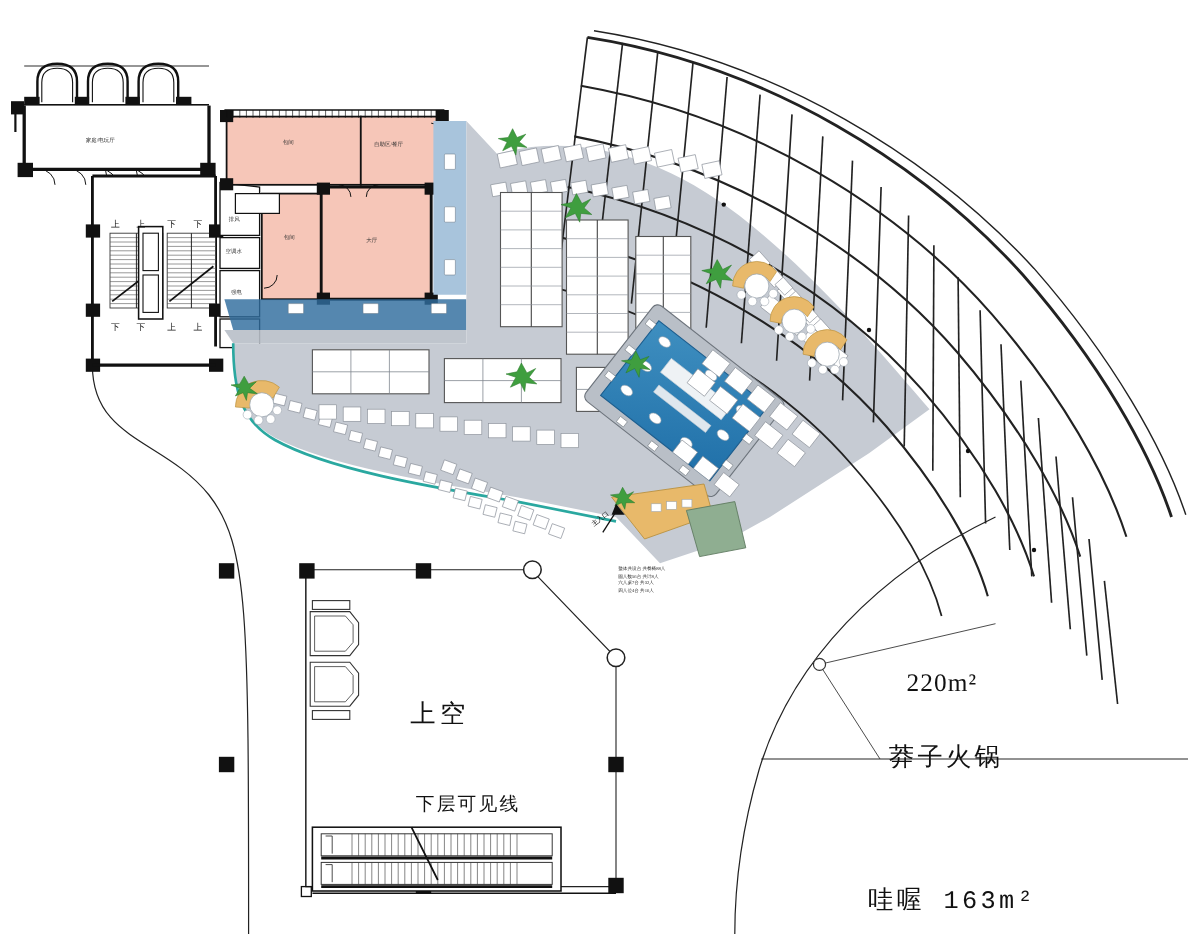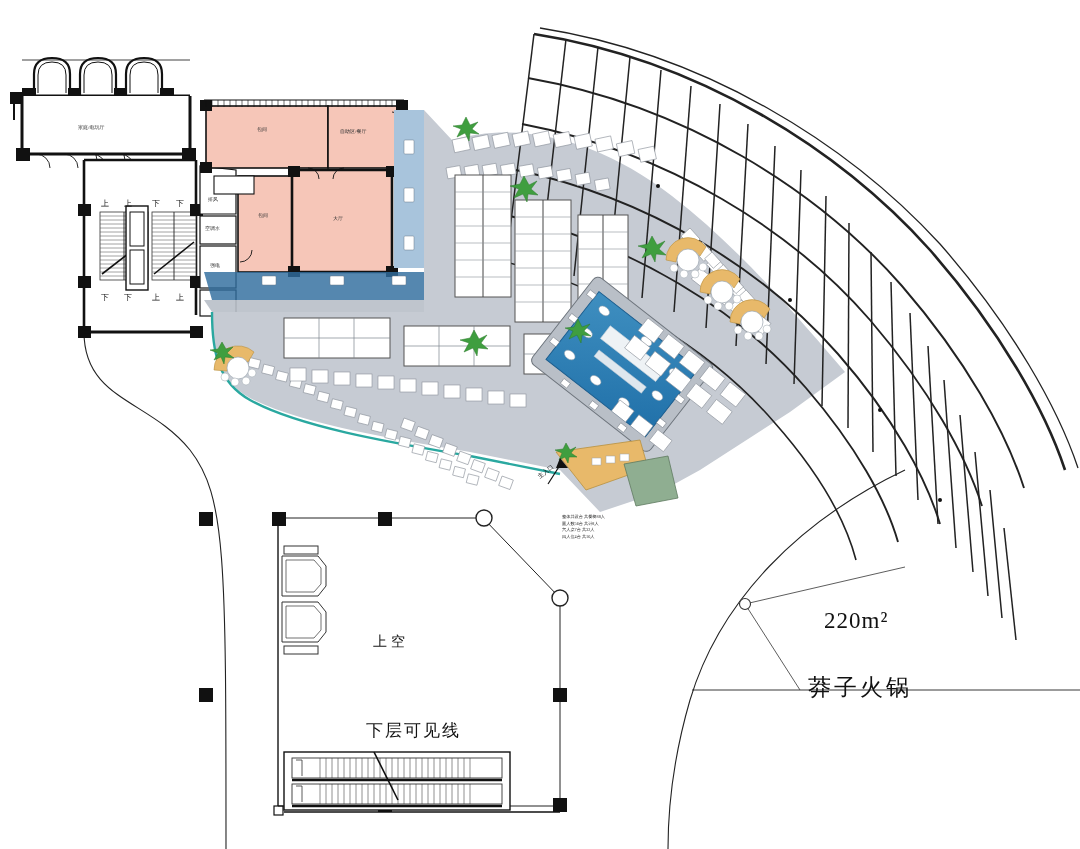--- a/index.html
+++ b/index.html
@@ -3,21 +3,21 @@
 <meta charset="utf-8">
 <style>
   html,body{margin:0;padding:0;background:#ffffff;}
   body{width:1080px;height:849px;overflow:hidden;
        font-family:"Liberation Serif","DejaVu Serif",serif;color:#1a1a1a;}
   #plan{position:relative;width:1080px;height:849px;background:#fff;}
   svg.layer{position:absolute;left:0;top:0;width:1080px;height:849px;}
   .lbl{position:absolute;white-space:nowrap;font-family:"Liberation Serif","DejaVu Serif",serif;color:#111;}
   .lbl-area{font-size:23px;letter-spacing:1px;}
   .lbl-name{font-size:23px;letter-spacing:3px;font-family:Liberation Mono, monospace;}
-  .lbl-void{font-size:14px;letter-spacing:4px;}
+  .lbl-void{font-size:23px;letter-spacing:4px;}
   .lbl-lower{font-size:17px;letter-spacing:2px;}
   .lbl-room{font-size:5px;letter-spacing:0px;color:#333;}
   .lbl-stair{font-size:8px;color:#111;}
   .lbl-entry{font-size:6px;color:#111;transform:rotate(-38deg);transform-origin:left top;}
   .lbl-notes{font-size:4.2px;line-height:1.55;color:#222;}
 </style>
 </head>
 <body>
 
 <div id="plan">
@@ -711,18 +711,19 @@
   <div class="lbl lbl-entry" style="left:536px;top:474px;">主入口</div>
 
   <div class="lbl lbl-notes" style="left:562px;top:514px;">
     <div>整体共设台 共餐椅88人</div>
     <div>圆人数56台  共计8人</div>
     <div>六人桌7台  共32人</div>
     <div>四人位4台  共16人</div>
   </div>
 
   <div class="lbl lbl-void" style="left:373px;top:633px;">上空</div>
-  <div class="lbl lbl-lower" style="left:366px;top:719px;">下层可见线</div>
+  <div class="lbl lbl-lower" style="left:378px;top:719px;">下层可见线</div>
 
   <div class="lbl lbl-area" style="left:824px;top:608px;">220m²</div>
   <div class="lbl lbl-name" style="left:808px;top:672px;">莽子火锅</div>
+  <div class="lbl lbl-name" style="left:789px;top:802px;">哇喔  163m²</div>
 
 </div>
 
 </body></html>

